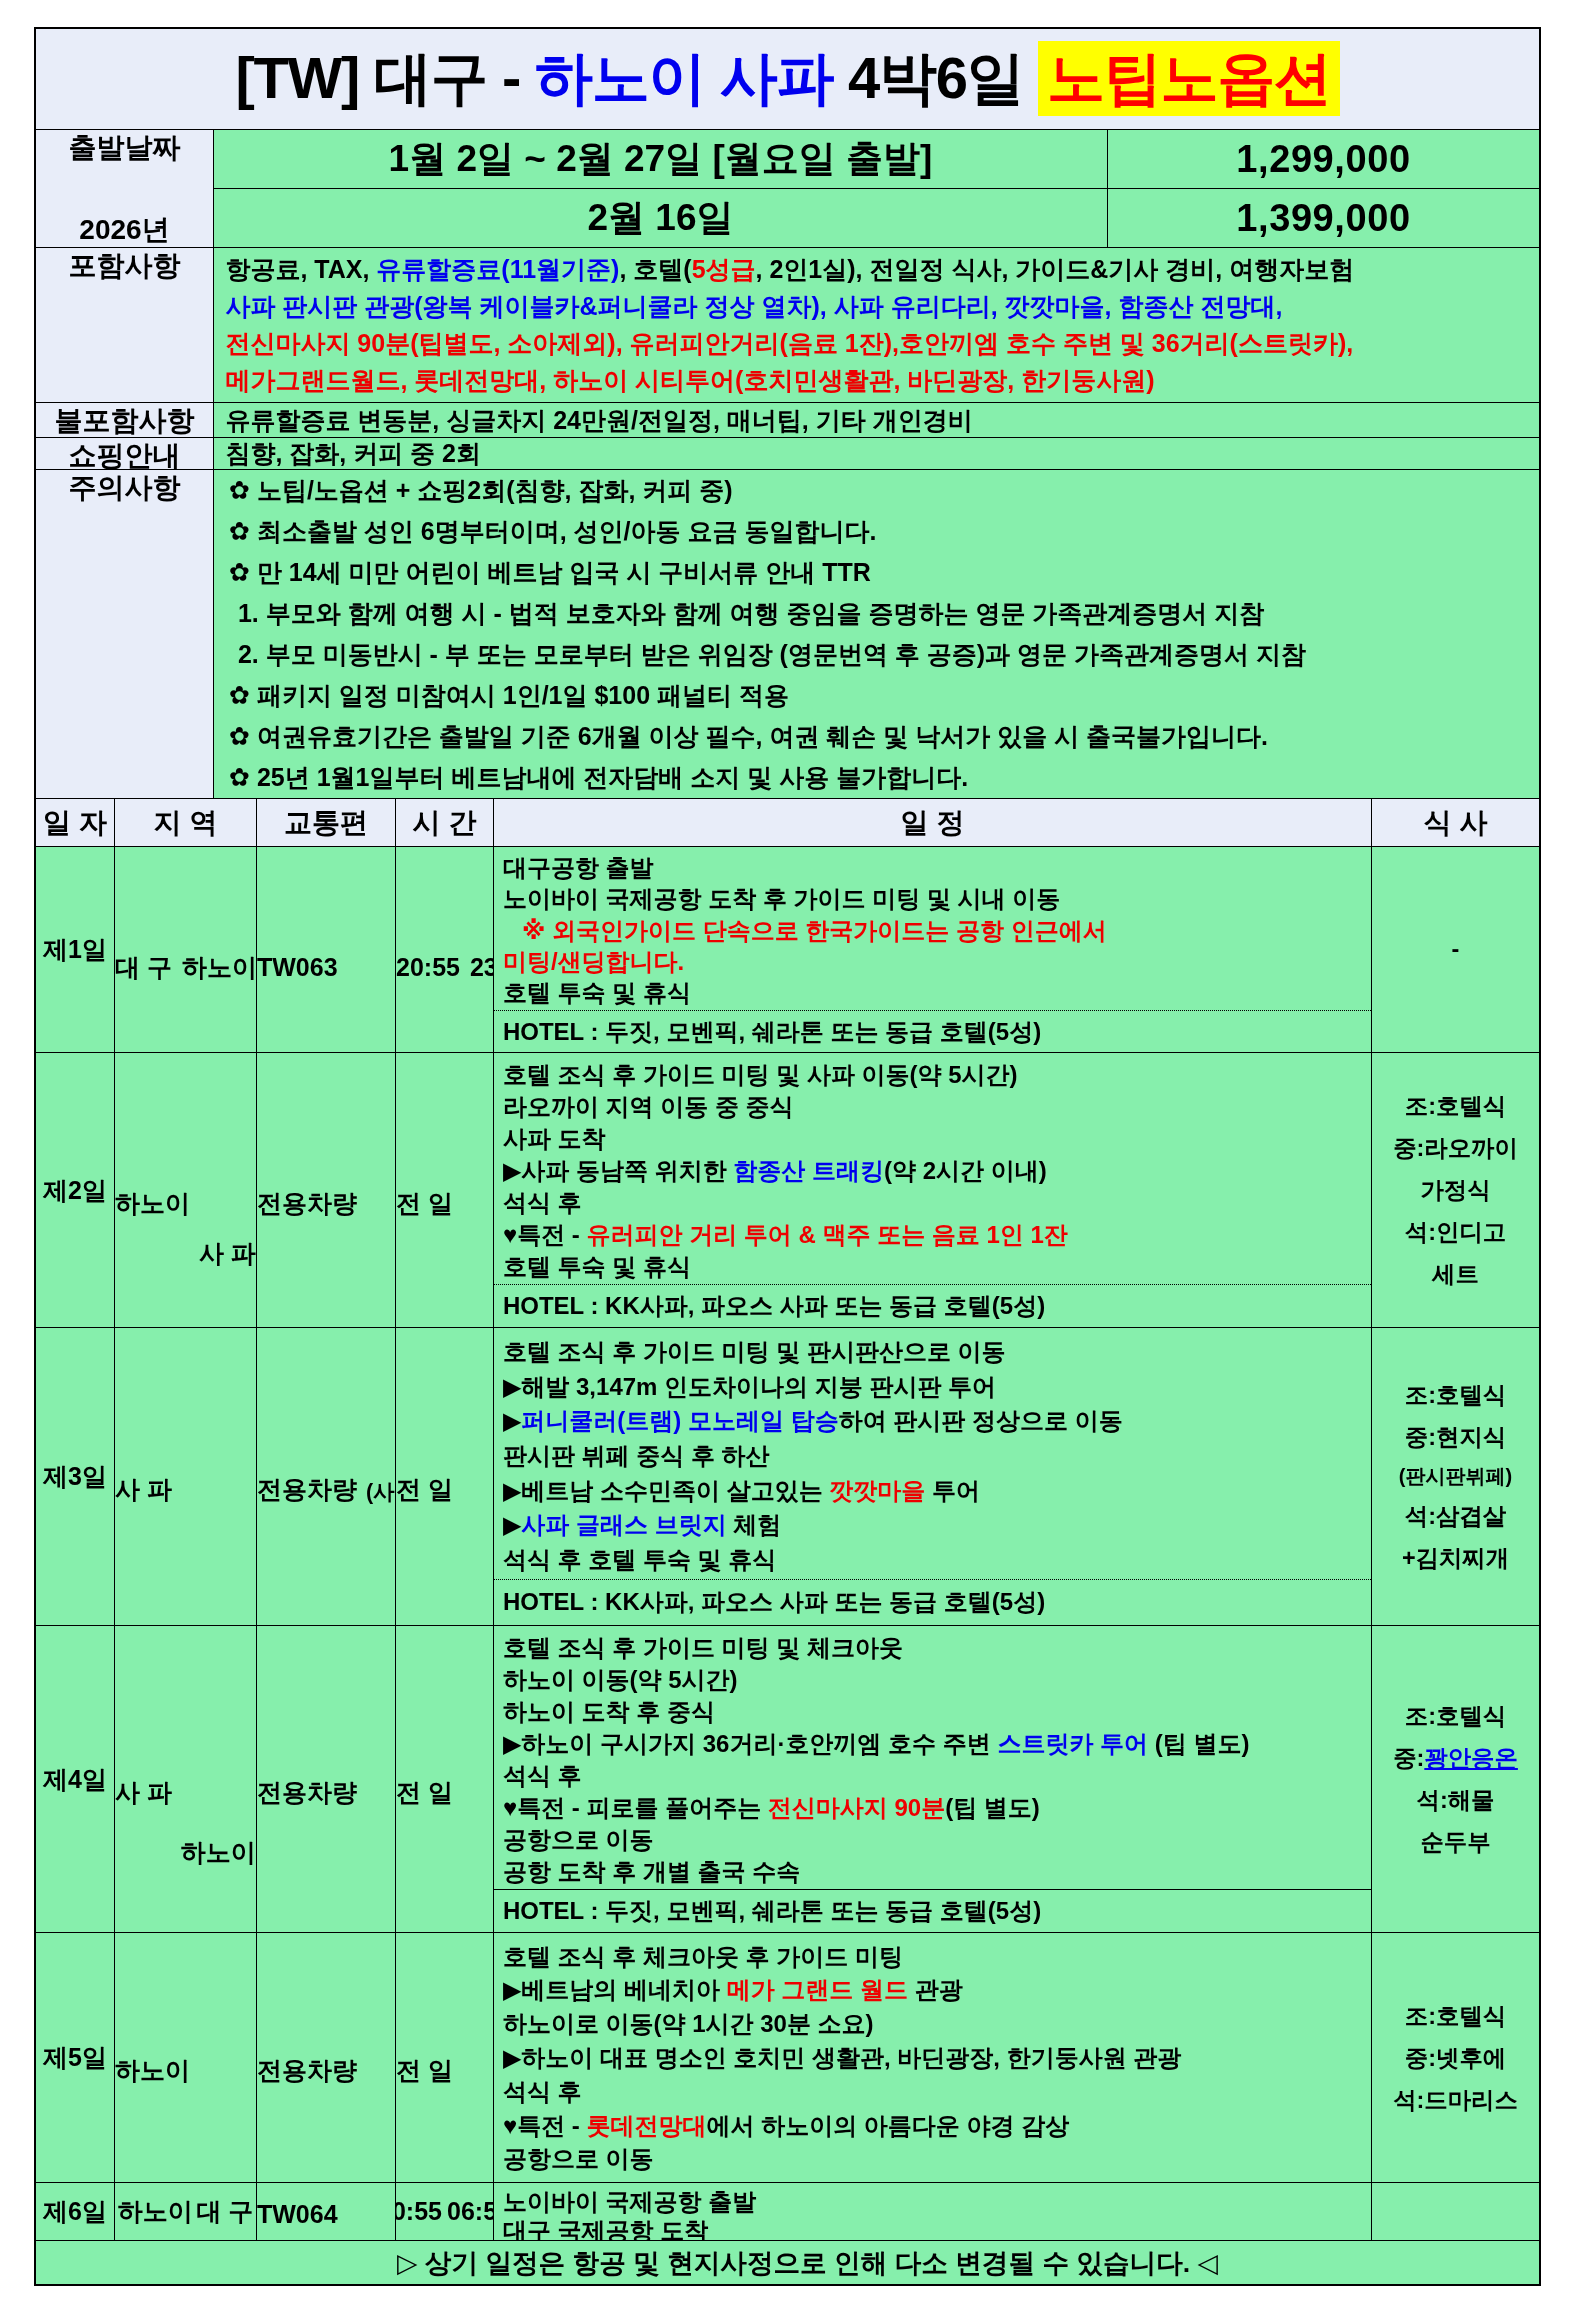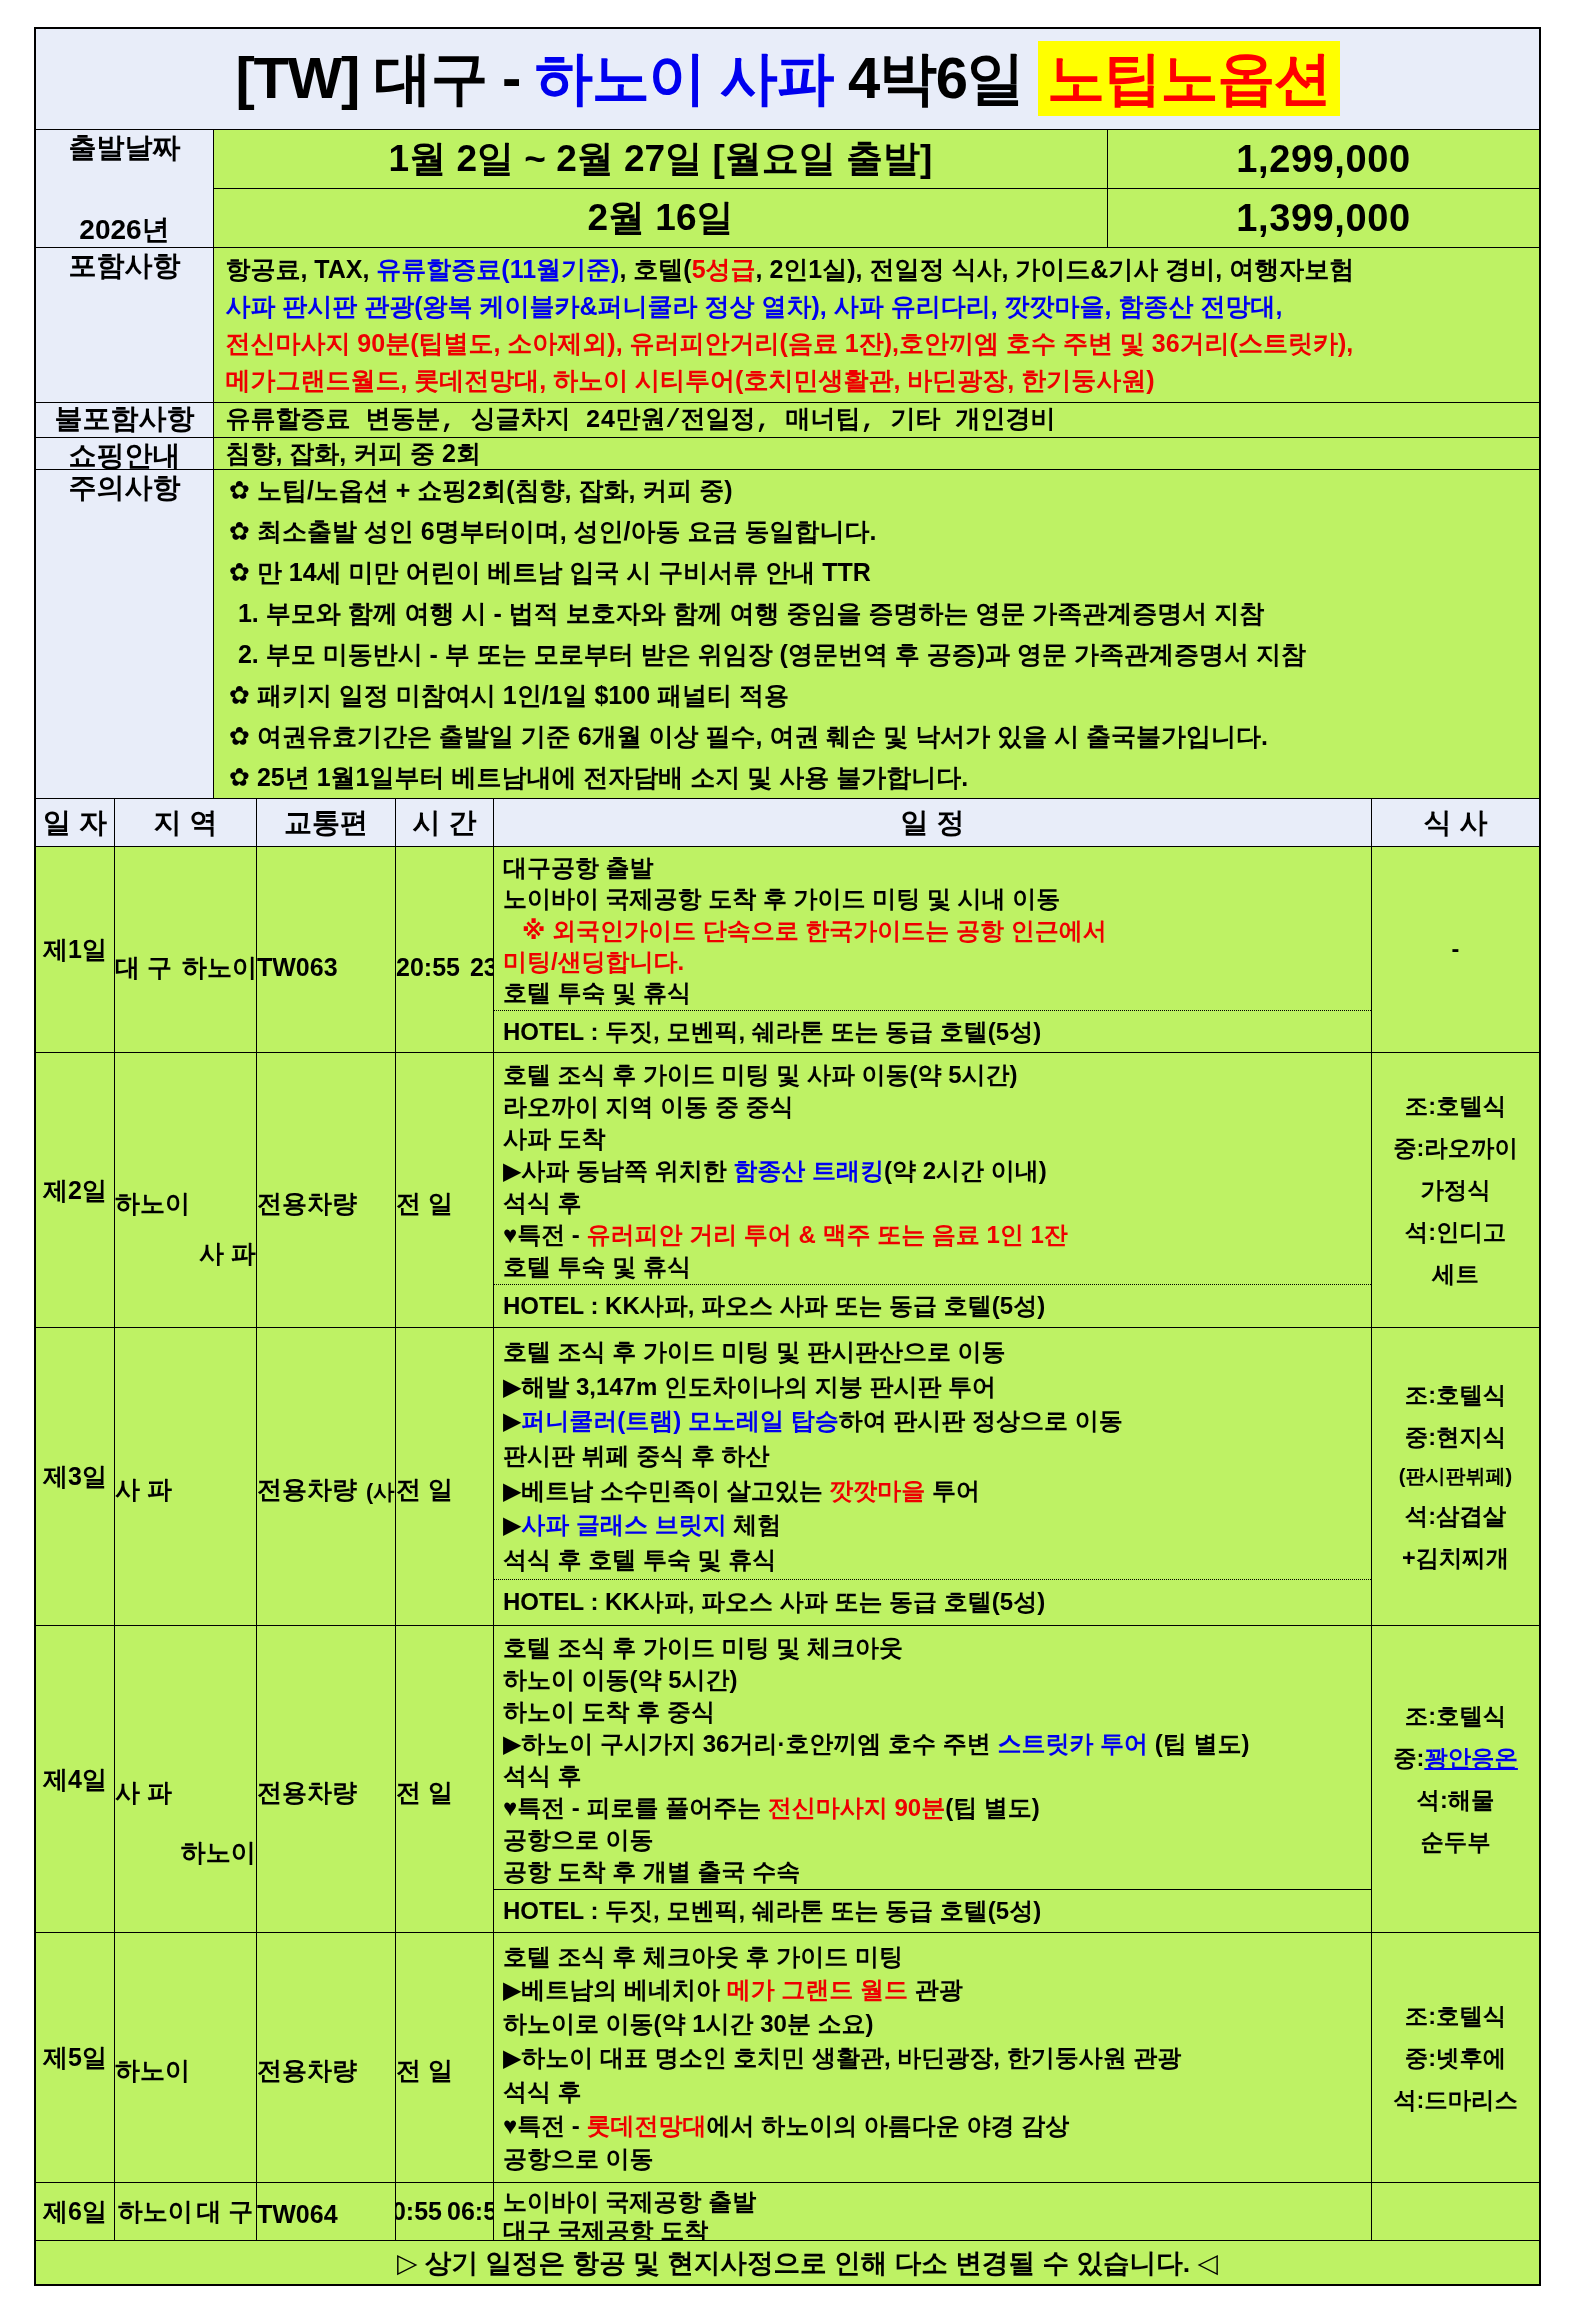--- a/index.html
+++ b/index.html
@@ -1,39 +1,39 @@
 <!DOCTYPE html>
 <html style="font-size:10px"><head>
 <meta charset="utf-8">
 <style>
   html,body{margin:0;padding:0;background:#fff;}
   .page{position:relative;width:1571px;height:2319px;background:#ffffff;overflow:hidden;
         font-family:"Liberation Sans","DejaVu Sans",sans-serif;font-weight:700;color:#000;}
-  .doc{position:absolute;left:34px;top:27px;width:1507px;border:2.5px solid #000;box-sizing:border-box;background:#bef264;}
+  .doc{position:absolute;left:34px;top:27px;width:1507px;border:2.5px solid #000;box-sizing:border-box;background:#86efac;}
   .row{display:flex;border-bottom:1.9px solid #000;box-sizing:border-box;}
   .row:last-child{border-bottom:none;margin-left:40px;}
   .cell{box-sizing:border-box;border-right:1.9px solid #000;overflow:hidden;}
   .cell:last-child{border-right:none;}
   
   .title-row{height:101px;align-items:center;justify-content:center;background:#e8edf9;}
   .title-line{font-size:58px;letter-spacing:-1.3px;white-space:nowrap;}
   .title-line .c-badge{padding:3.8px 8.9px 6.3px 8.9px;}
   
   .dep-sec{height:118px;}
   .lbl{width:178px;background:#e8edf9;display:flex;flex-direction:column;align-items:center;justify-content:space-between;
        font-size:28px;text-align:center;line-height:35px;}
   .dep-right{flex:1;display:flex;flex-direction:column;}
   .dep-row{display:flex;flex:1;box-sizing:border-box;}
   .dep-row.first{border-bottom:1.9px solid #000;}
   .dep-date{flex:1;display:flex;align-items:center;justify-content:center;font-size:37px;border-right:1.9px solid #000;
             box-sizing:border-box;white-space:nowrap;}
   .dep-price{width:431px;display:flex;align-items:center;justify-content:center;font-size:38px;letter-spacing:0.6px;}
   
   .inc-row{height:155px;}
-  .exc-row{height:35px;font-family:Liberation Mono, monospace;}
+  .exc-row{height:35px;}
   .shop-row{height:32px;}
   .notice-row{height:329px;}
   .info-content{flex:1;display:flex;flex-direction:column;justify-content:center;padding-left:11.4px;overflow:hidden;}
   .info-line{font-size:25px;line-height:37px;white-space:nowrap;}
   .notice-content{flex:1;display:flex;flex-direction:column;justify-content:center;padding-left:15px;overflow:hidden;}
   .notice-line{font-size:25px;line-height:41px;white-space:nowrap;}
   .notice-line.ind{padding-left:8.9px;}
   
   .hdr-row{height:48px;background:#e8edf9;}
   .hc{display:flex;align-items:center;justify-content:center;font-size:28px;}

